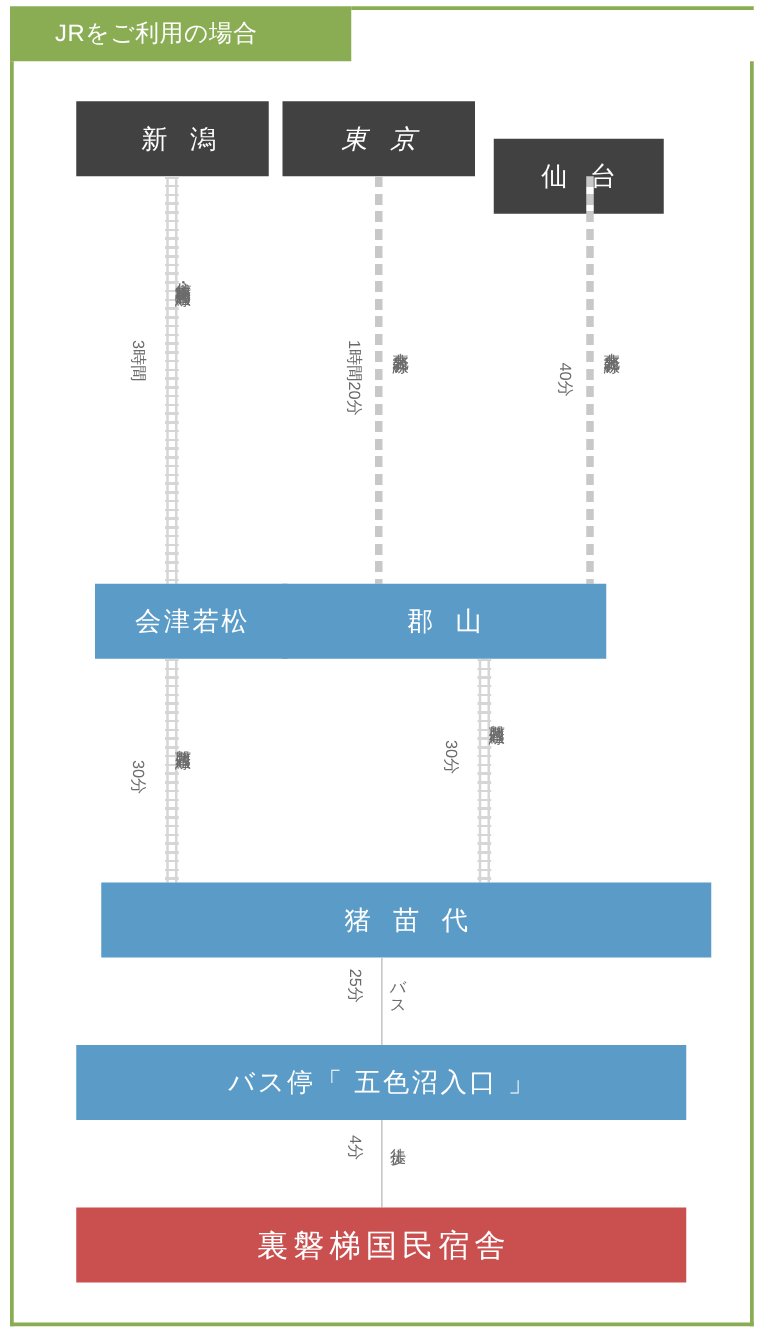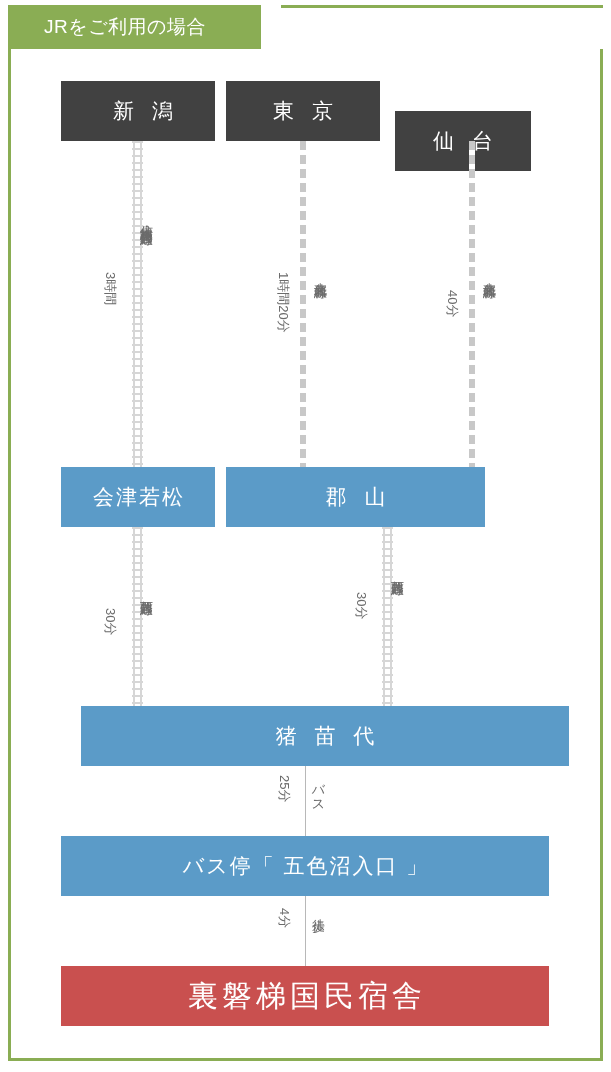--- a/index.html
+++ b/index.html
@@ -28,21 +28,21 @@
   }
   .fb-left   { left: 8px;  top: 49px;  width: 3px;  height: 1012px; }
   .fb-right  { left: 600px;top: 49px;  width: 3px;  height: 1012px; }
   .fb-bottom { left: 8px;  top: 1058px;width: 595px;height: 3px; }
   .fb-top-right { left: 281px; top: 5px; width: 322px; height: 3px; }
 
   
   #header-tab {
     position: absolute;
     left: 8px; top: 5px;
-    width: 253px; height: 44px;
+    width: 273px; height: 44px;
     background: #8aad54;
     color: #ffffff;
     display: flex;
     align-items: center;
     box-sizing: border-box;
     padding-left: 36px;
   }
   #header-tab .htitle {
     font-size: 19px;
     letter-spacing: 0.5px;
@@ -68,21 +68,21 @@
   .node-dark  { background: #414141; }
   .node-blue  { background: #5b9bc8; }
   .node-red   { background: #c9504f; }
 
   .node-label {
     font-size: 21px;
     letter-spacing: 6px;
     text-indent: 6px;
   }
   .node-label.lab-wide { letter-spacing: 2px; text-indent: 2px; }
-  .node-label.lab-big  { font-size: 30px; letter-spacing: 4px; text-indent: 4px; }
+  .node-label.lab-big  { font-size: 25px; letter-spacing: 4px; text-indent: 4px; }
 
   
   
   .conn {
     position: absolute;
   }
   .rail {
     width: 11px;
   }
   .rail .rail-line {
@@ -149,21 +149,21 @@
 <div id="header-tab">
   <span class="htitle">JRをご利用の場合</span>
 </div>
 
 <div id="diagram">
 
   <div class="node node-dark" style="left:61px; top:81px; width:154px; height:60px;padding-left:10px;">
     <span class="node-label">新 潟</span>
   </div>
 
-  <div class="node node-dark" style="left:226px; top:81px; width:154px; height:60px;">
+  <div class="node node-dark" style="left:226px; top:81px; width:154px; height:60px;font-style:italic;">
     <span class="node-label">東 京</span>
   </div>
 
   <div class="node node-dark" style="left:395px; top:81px; width:136px; height:60px;margin-top:30px;">
     <span class="node-label">仙 台</span>
   </div>
 
   <div class="conn rail" style="left:132px; top:141px; height:326px;">
     <div class="rail-line r1"></div>
     <div class="rail-line r2"></div>
@@ -173,21 +173,21 @@
   <div class="vlabel num" style="left:104px; top:272px;">3時間</div>
 
   <div class="conn shink" style="left:300px; top:141px; height:326px;"></div>
   <div class="vlabel" style="left:314px; top:272px;">東北新幹線</div>
   <div class="vlabel num" style="left:277px; top:272px;">1時間20分</div>
 
   <div class="conn shink" style="left:469px; top:141px; height:326px;"></div>
   <div class="vlabel" style="left:483px; top:272px;">東北新幹線</div>
   <div class="vlabel num" style="left:446px; top:290px;">40分</div>
 
-  <div class="node node-blue" style="left:61px; top:467px; width:154px; height:60px;align-items:center;">
+  <div class="node node-blue" style="left:76px; top:467px; width:154px; height:60px;align-items:center;">
     <span class="node-label lab-wide">会津若松</span>
   </div>
 
   <div class="node node-blue" style="left:226px; top:467px; width:259px; height:60px;">
     <span class="node-label">郡 山</span>
   </div>
 
   <div class="conn rail" style="left:132px; top:527px; height:179px;">
     <div class="rail-line r1"></div>
     <div class="rail-line r2"></div>

